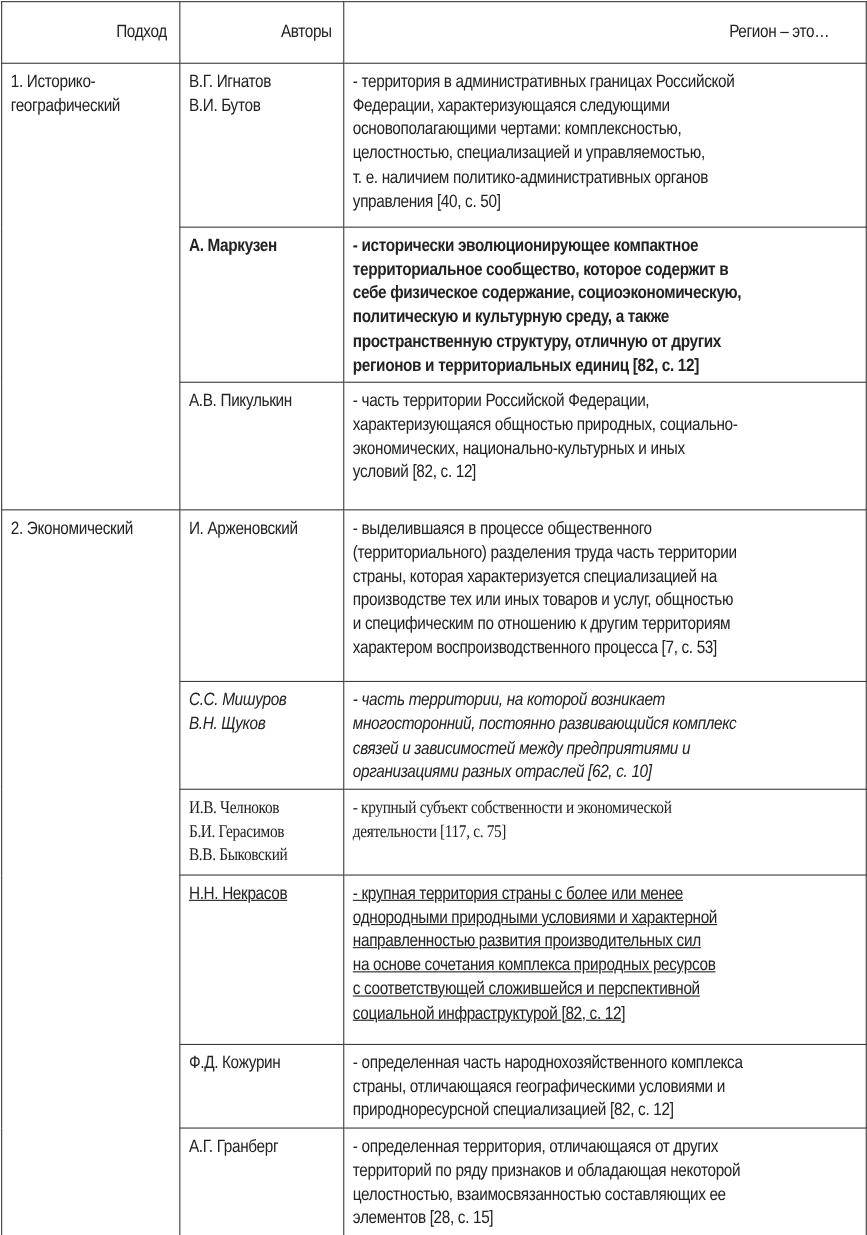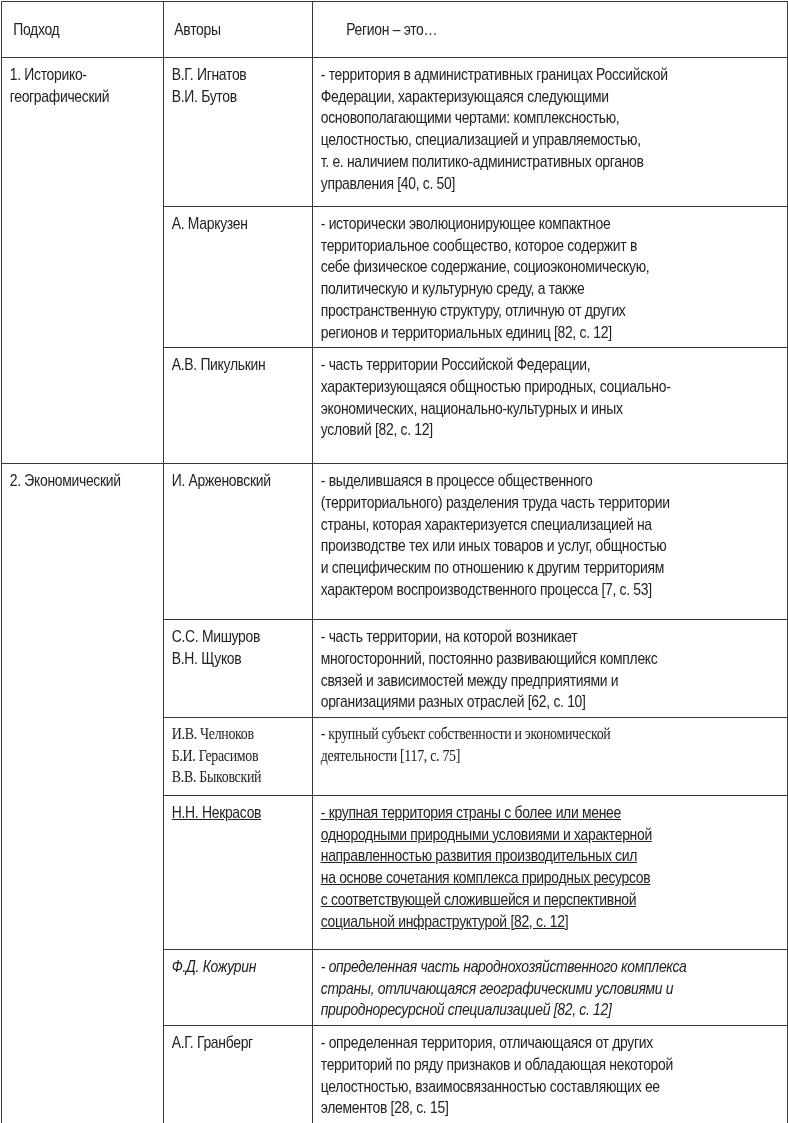--- a/index.html
+++ b/index.html
@@ -30,42 +30,42 @@
     table.regions col.c3 { width: 475px; }
     table.regions th, table.regions td {
       border: 1.5px solid #3a3a3a;
       vertical-align: top;
       padding: 0;
       font-weight: normal;
     }
     table.regions th {
       height: 55px;
       vertical-align: middle;
-      text-align: left;
+      text-align: right;
     }
     table.regions td .cell {
       padding: 6px 8px 4px 9px;
       transform: scaleX(0.86);
       transform-origin: left top;
       width: 116%;
       box-sizing: border-box;
     }
     table.regions th .cell {
       transform: scaleX(0.86);
       transform-origin: center;
     }
     .line { display: block; white-space: nowrap; }
     tr.r1 td { height: 148px; }
-    tr.r2 td { height: 133px; }
+    tr.r2 td { height: 133px; font-weight: bold; }
     tr.r3 td { height: 115px; margin-top: 13px; }
     tr.r4 td { height: 155px; }
-    tr.r5 td { height: 92px; }
+    tr.r5 td { height: 92px; font-style: italic; }
     tr.r6 td { height: 77px; font-family: Liberation Serif, serif; }
     tr.r7 td { height: 153px; text-decoration: underline; }
-    tr.r8 td { height: 75px; font-style: italic; }
+    tr.r8 td { height: 75px; }
     tr.r9 td { height: 107px; }
   </style>
 </head>
 <body>
 
 <table class="regions">
   <colgroup>
     <col class="c1">
       <col class="c2">
       <col class="c3">

